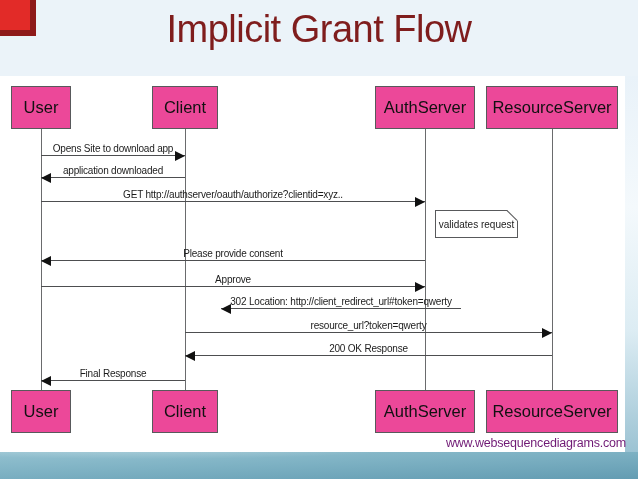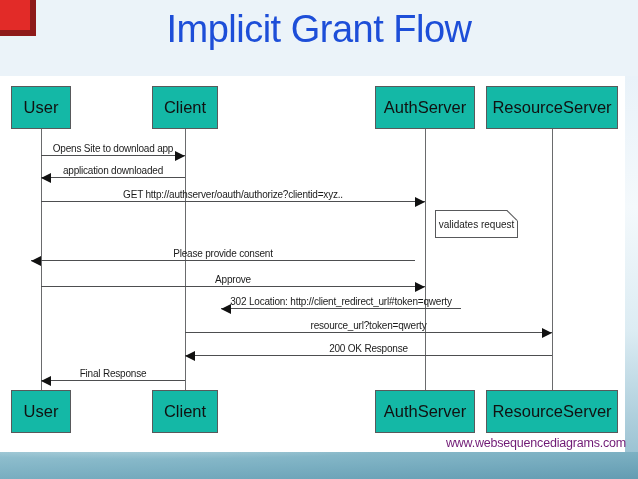--- a/index.html
+++ b/index.html
@@ -8,35 +8,35 @@
     font-family:"Liberation Sans",sans-serif;background:#ffffff;
   }
   
   .top-band{position:absolute;left:0;top:0;width:638px;height:76px;background:#ebf3f9;}
   .red-marker{
     position:absolute;left:0;top:0;width:36px;height:36px;box-sizing:border-box;
     background:#e22b28;border-right:6px solid #8e1a1a;border-bottom:6px solid #8e1a1a;
   }
   .slide-title{
     position:absolute;left:0;top:8px;width:638px;text-align:center;
-    font-size:38px;letter-spacing:-0.5px;color:#1d4ed8;font-weight:400;
+    font-size:38px;letter-spacing:-0.5px;color:#7f1d1d;font-weight:400;
   }
   .right-strip{
     position:absolute;left:625px;top:76px;width:13px;height:376px;
     background:linear-gradient(180deg,#e9f2f9 0%,#f4f9fc 35%,#dcecf3 68%,#9cc3d3 100%);
   }
   .bottom-bar{
     position:absolute;left:0;top:452px;width:638px;height:27px;
     background:
       radial-gradient(95% 130% at 22% -45%, rgba(255,255,255,0.45), rgba(255,255,255,0) 55%),
       linear-gradient(178deg,#93c1d0 0%,#7db1c3 45%,#639cb2 100%);
   }
   
   .actor-box{
-    position:absolute;box-sizing:border-box;background:#14b8a6;border:1px solid #58595b;
+    position:absolute;box-sizing:border-box;background:#ec4899;border:1px solid #58595b;
     display:flex;align-items:center;justify-content:center;
     font-size:16.5px;color:#111;
   }
   .lifeline{position:absolute;top:129px;height:261px;width:1px;background:#6a6b6d;}
   .msg{position:absolute;height:15px;}
   .msg-lbl{
     position:absolute;left:0;right:0;bottom:2px;text-align:center;
     font-size:10px;letter-spacing:-0.2px;white-space:nowrap;color:#1c1c1c;
   }
   .msg-line{position:absolute;left:0;right:0;bottom:0;height:1px;background:#4d4e50;}
@@ -101,21 +101,21 @@
       <div class="msg-line"></div>
     </div>
     <div class="msg dir-left" style="left:41px;top:163px;width:144px;">
       <div class="msg-lbl">application downloaded</div>
       <div class="msg-line"></div>
     </div>
     <div class="msg dir-right" style="left:41px;top:187px;width:384px;">
       <div class="msg-lbl">GET http://authserver/oauth/authorize?clientid=xyz..</div>
       <div class="msg-line"></div>
     </div>
-    <div class="msg dir-left" style="left:31px;top:246px;width:384px;">
+    <div class="msg dir-left" style="left:41px;top:246px;width:384px;">
       <div class="msg-lbl">Please provide consent</div>
       <div class="msg-line"></div>
     </div>
     <div class="msg dir-right" style="left:41px;top:272px;width:384px;">
       <div class="msg-lbl">Approve</div>
       <div class="msg-line"></div>
     </div>
     <div class="msg dir-left" style="left:185px;top:294px;width:240px;margin-left:36px;">
       <div class="msg-lbl">302 Location: http://client_redirect_url#token=qwerty</div>
       <div class="msg-line"></div>

